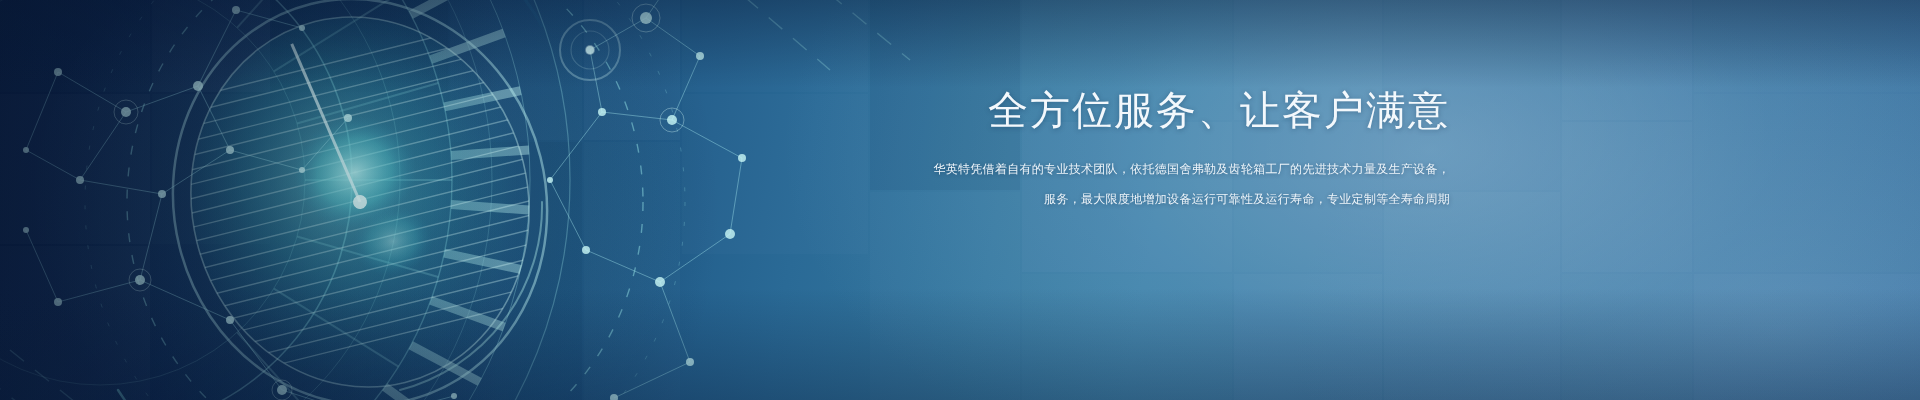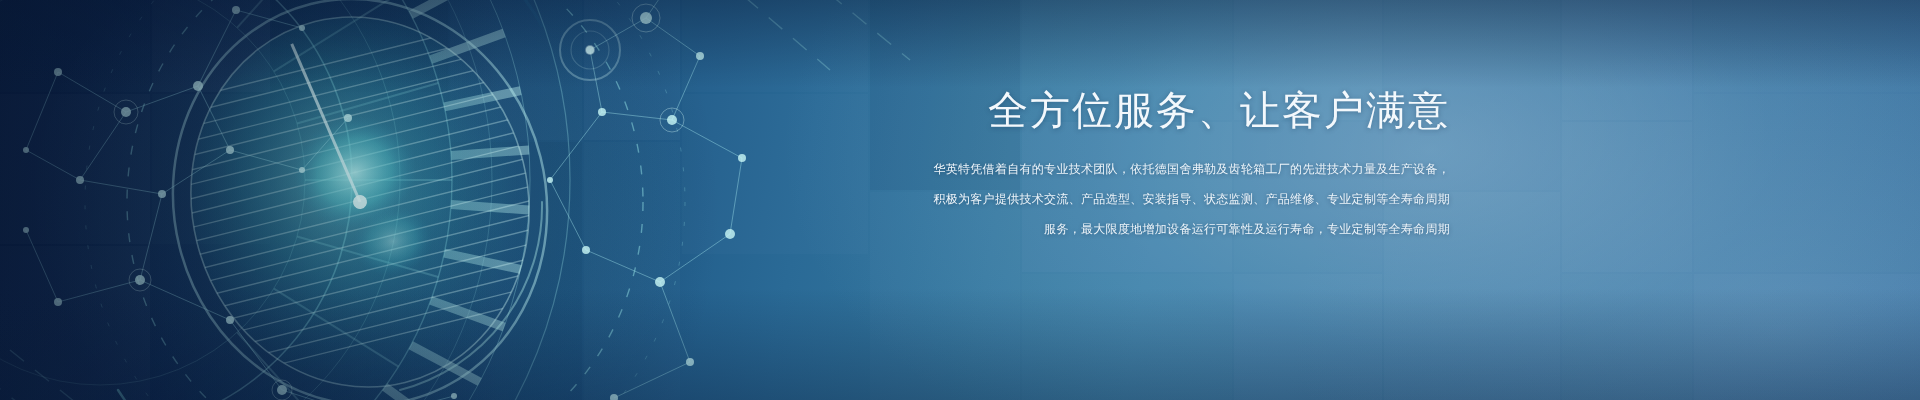--- a/index.html
+++ b/index.html
@@ -327,18 +327,17 @@
       </g>
     </svg>
   </div>
 
   <div class="layer" id="bg-vignette"></div>
 
   <div id="copy">
     <h1 id="headline">全方位服务、让客户满意</h1>
     <div id="body">
       <p>华英特凭借着自有的专业技术团队，依托德国舍弗勒及齿轮箱工厂的先进技术力量及生产设备，</p>
-      <p>积极为客户提供技术交流、产品选型、安装指导、状态监测、产品维修、专业定制等全寿命周期</p>
       <p>服务，最大限度地增加设备运行可靠性及运行寿命，专业定制等全寿命周期</p>
     </div>
   </div>
 
 </div>
 
 </body></html>

